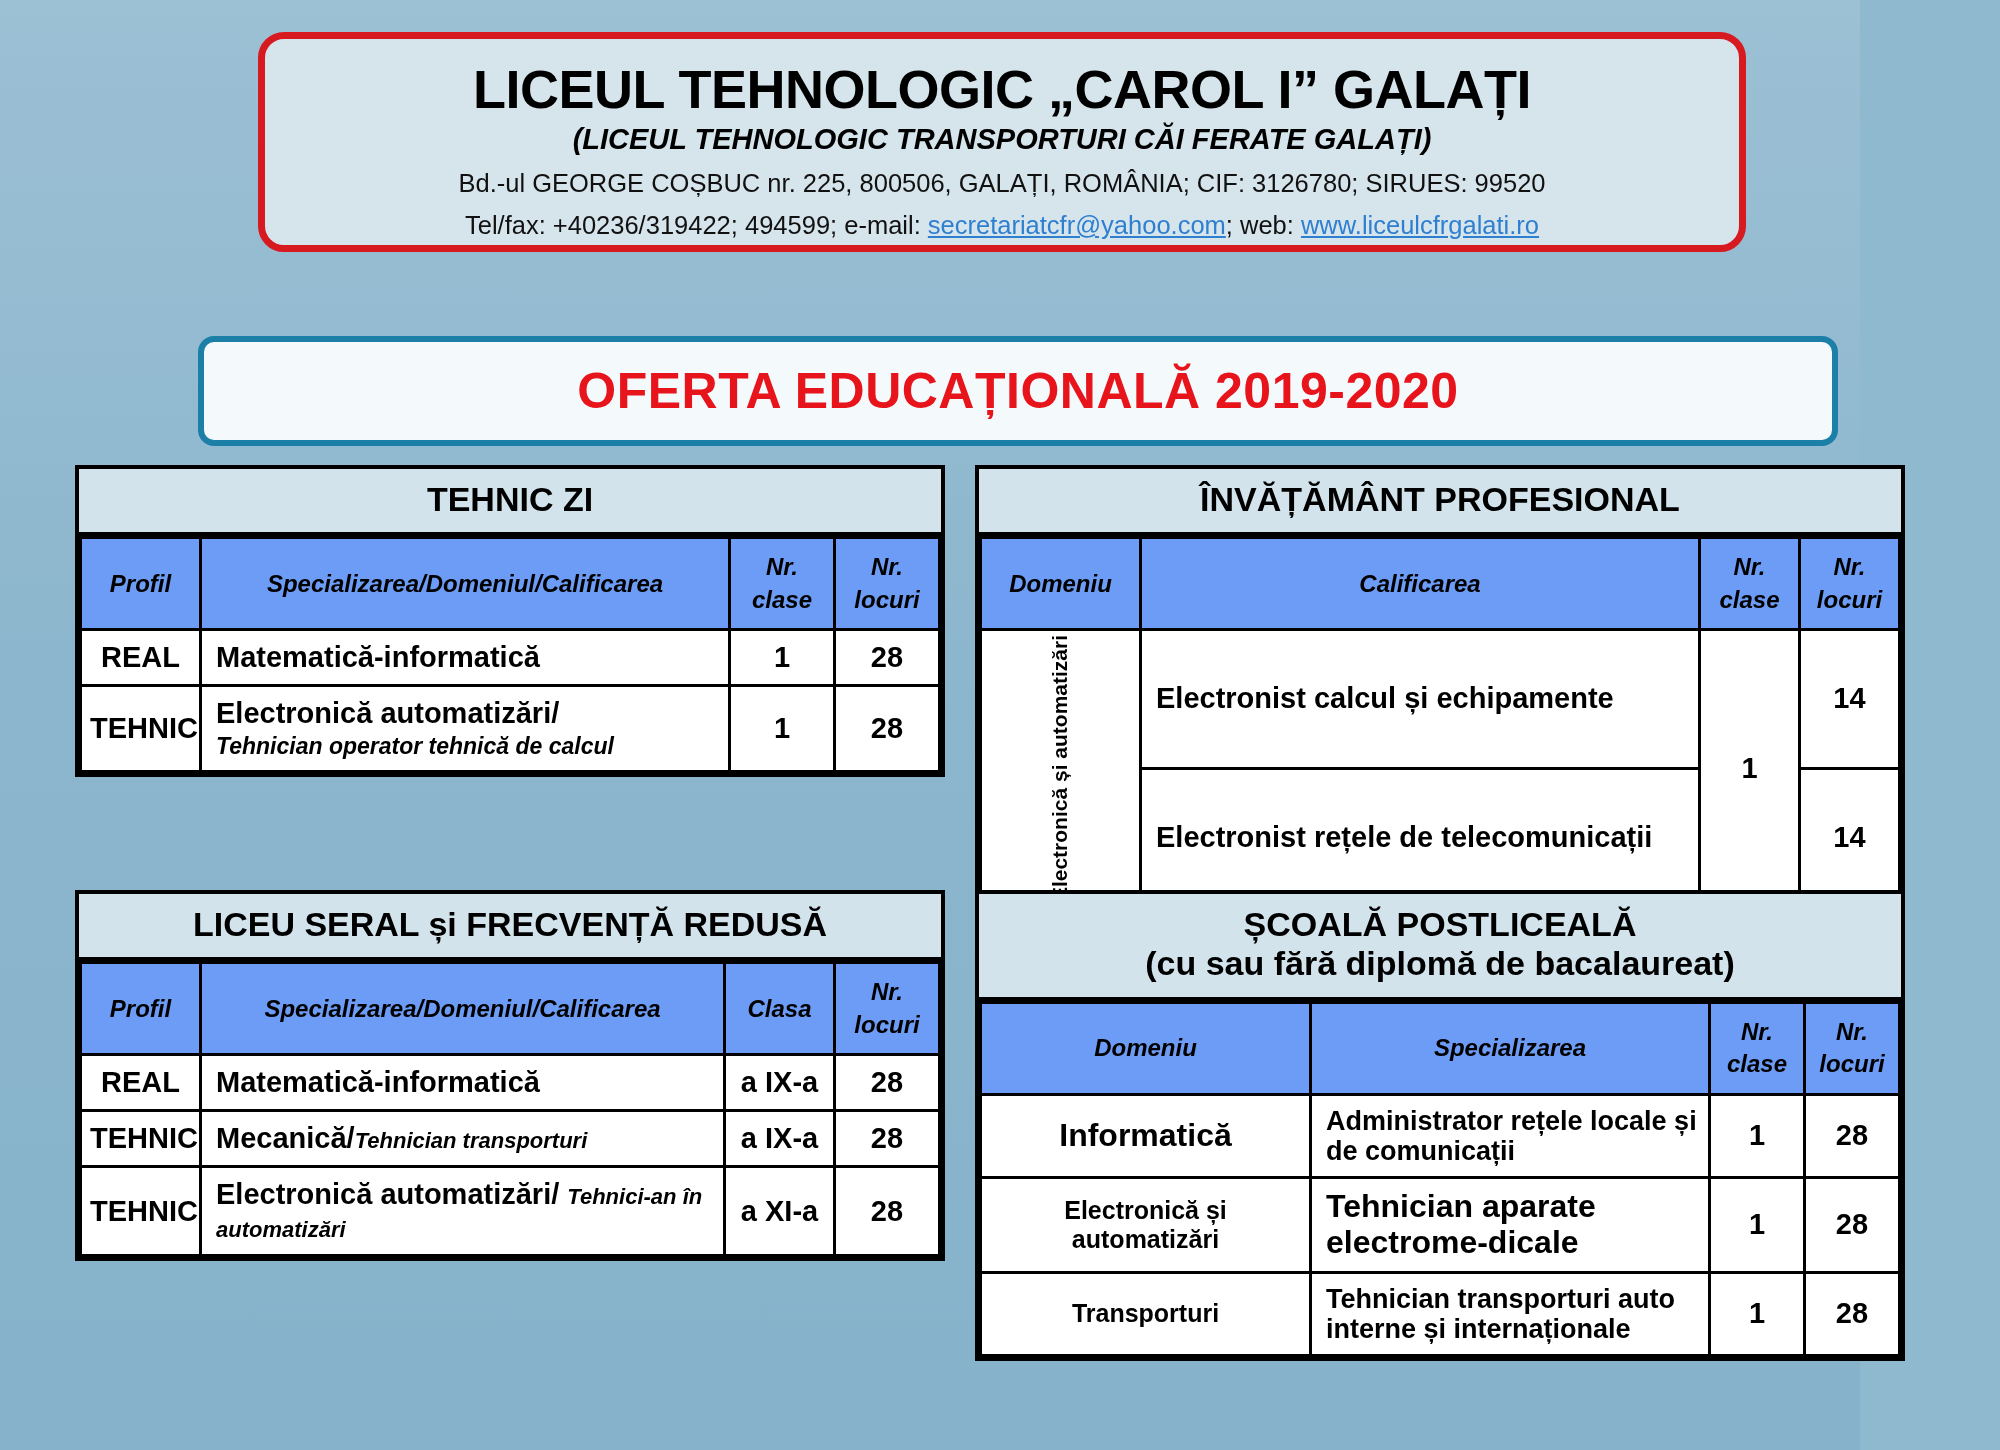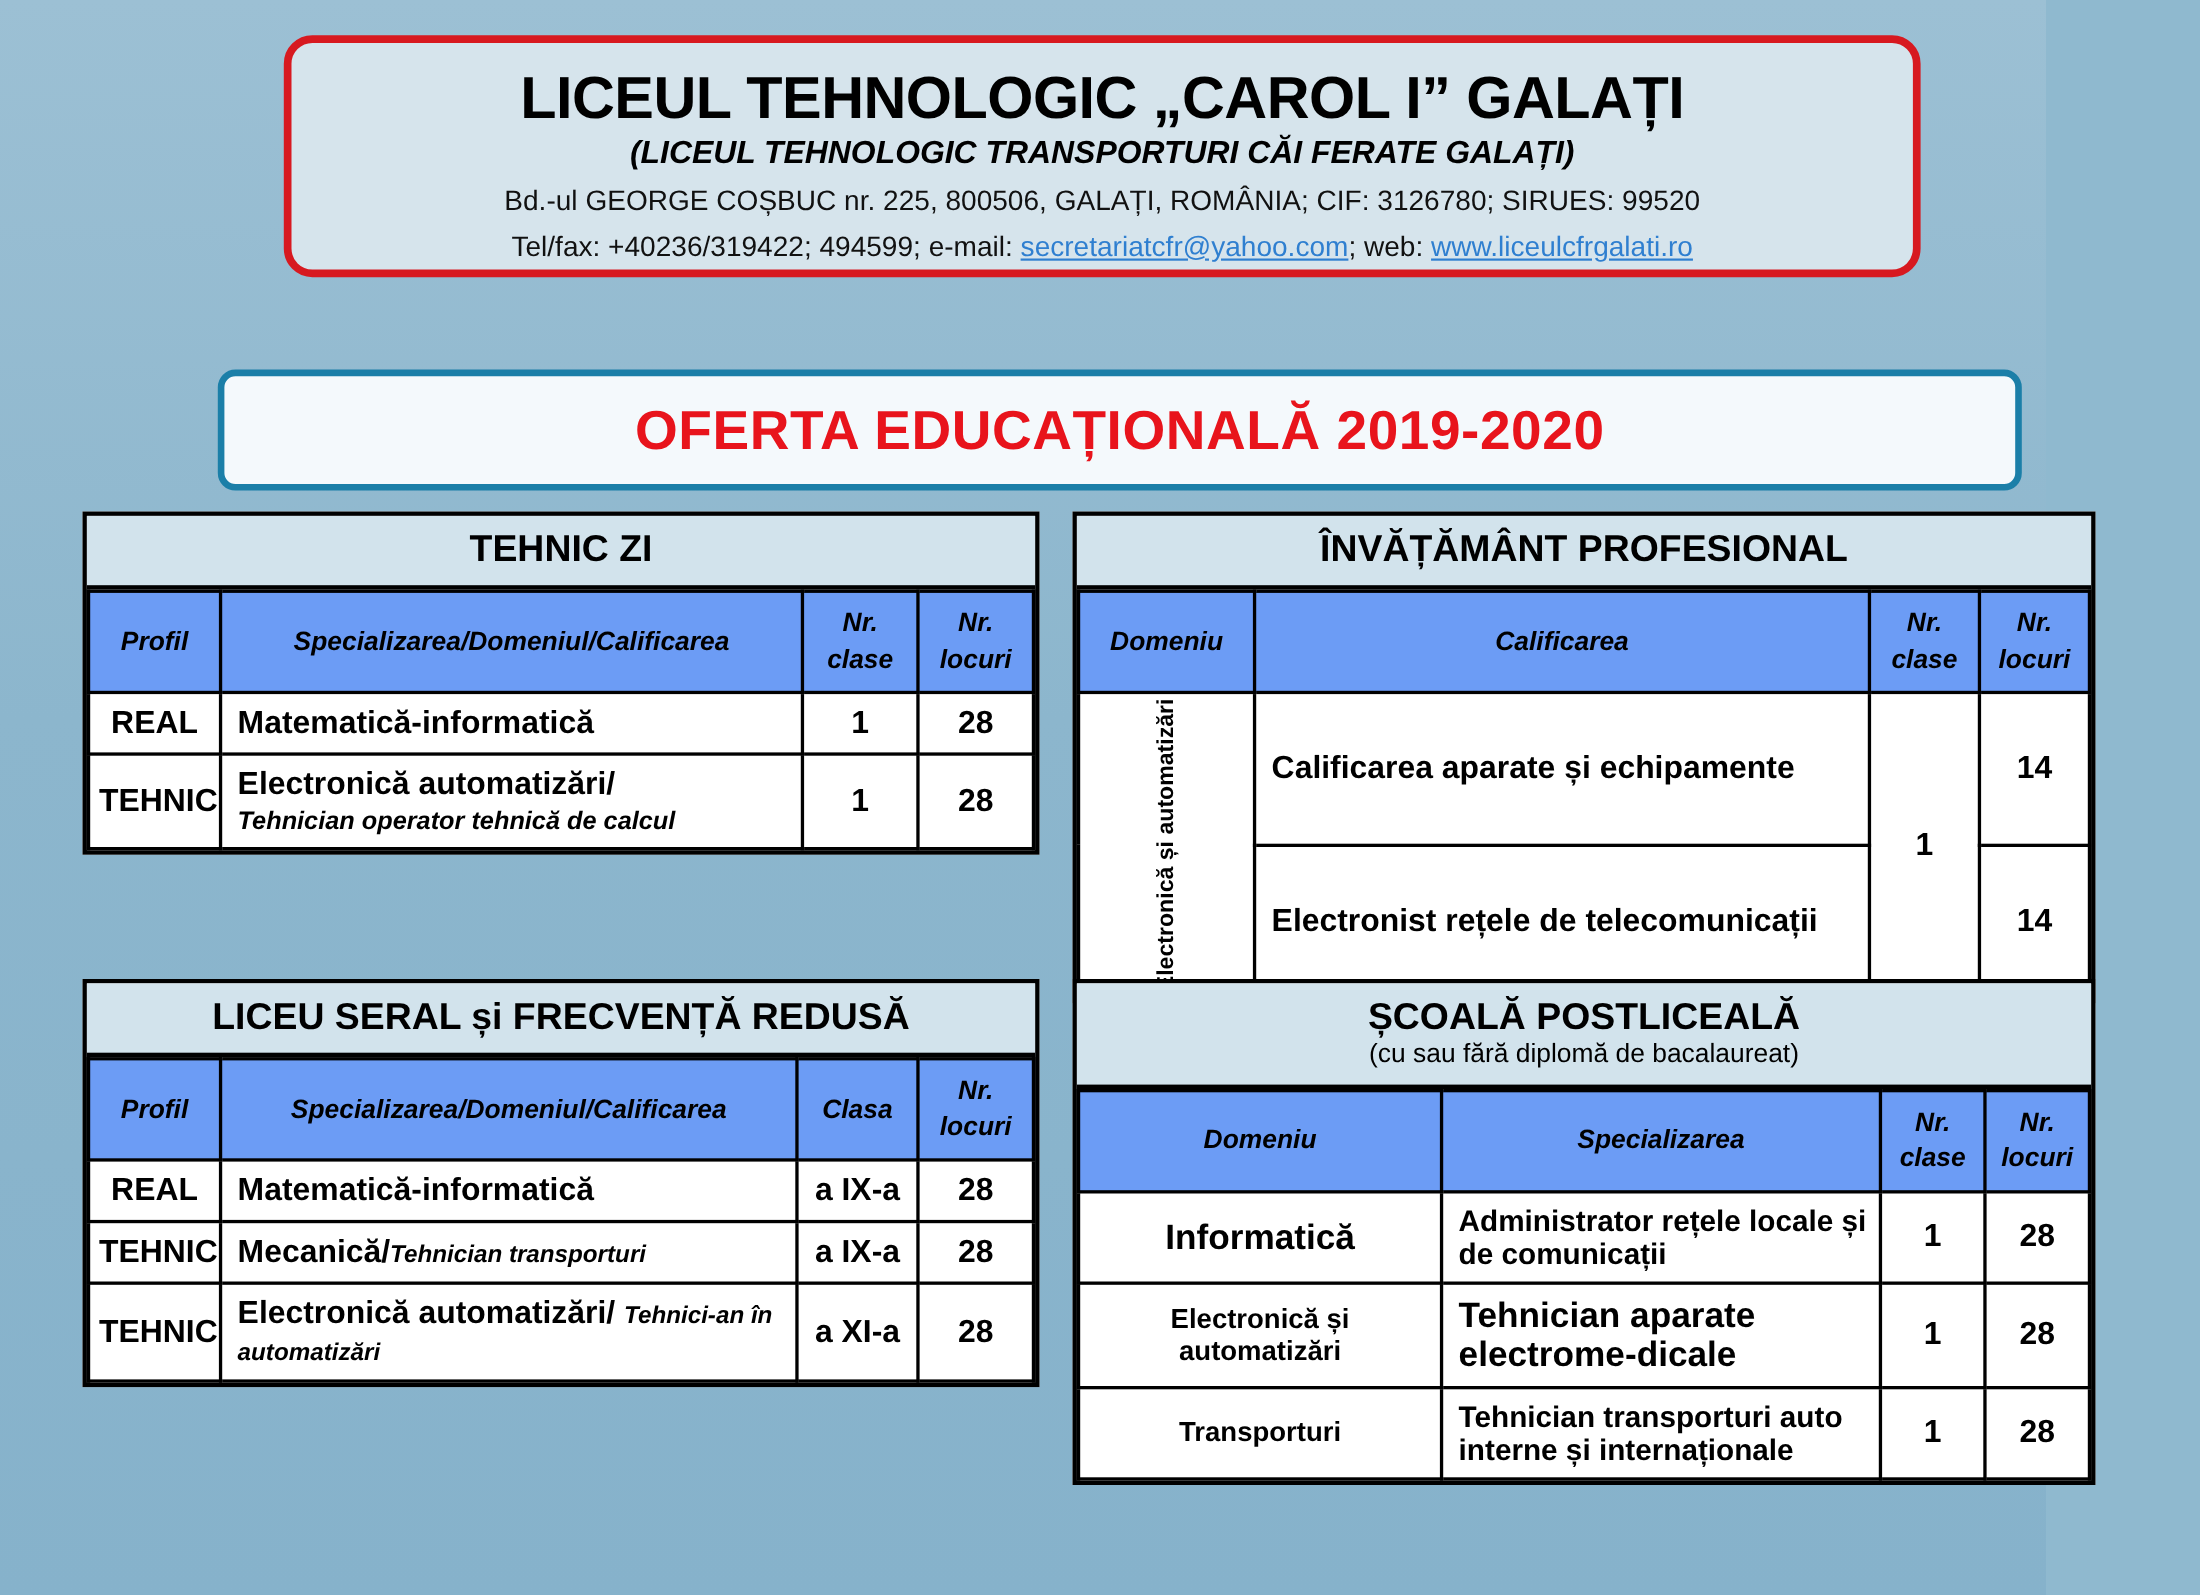--- a/index.html
+++ b/index.html
@@ -92,22 +92,22 @@
     border-bottom: 4px solid #000;
     text-align: center;
     font-size: 34px;
     font-weight: bold;
     color: #000;
     padding: 12px 6px 14px;
     line-height: 1.1;
   }
   .card-subtitle {
     display: block;
-    font-size: 24px;
-    font-weight: normal;
+    font-size: 34px;
+    font-weight: bold;
     margin-top: 2px;
   }
 
   table.grid {
     border-collapse: collapse;
     width: 100%;
     table-layout: fixed;
   }
   table.grid th, table.grid td {
     border: 3px solid #000;
@@ -244,21 +244,21 @@
             <span>Nr.</span><br>
             <span>locuri</span>
           </th>
         </tr>
       </thead>
       <tbody>
         <tr>
           <td class="vert-cell" rowspan="2">
             <div class="vert-text">Electronică și automatizări</div>
           </td>
-          <td class="cell-left">Calificarea aparate și echipamente</td>
+          <td class="cell-left">Electronist calcul și echipamente</td>
           <td class="num" rowspan="2">1</td>
           <td class="num">14</td>
         </tr>
         <tr>
           <td class="cell-left">Electronist rețele de telecomunicații</td>
           <td class="num">14</td>
         </tr>
       </tbody>
     </table>
   </div>

